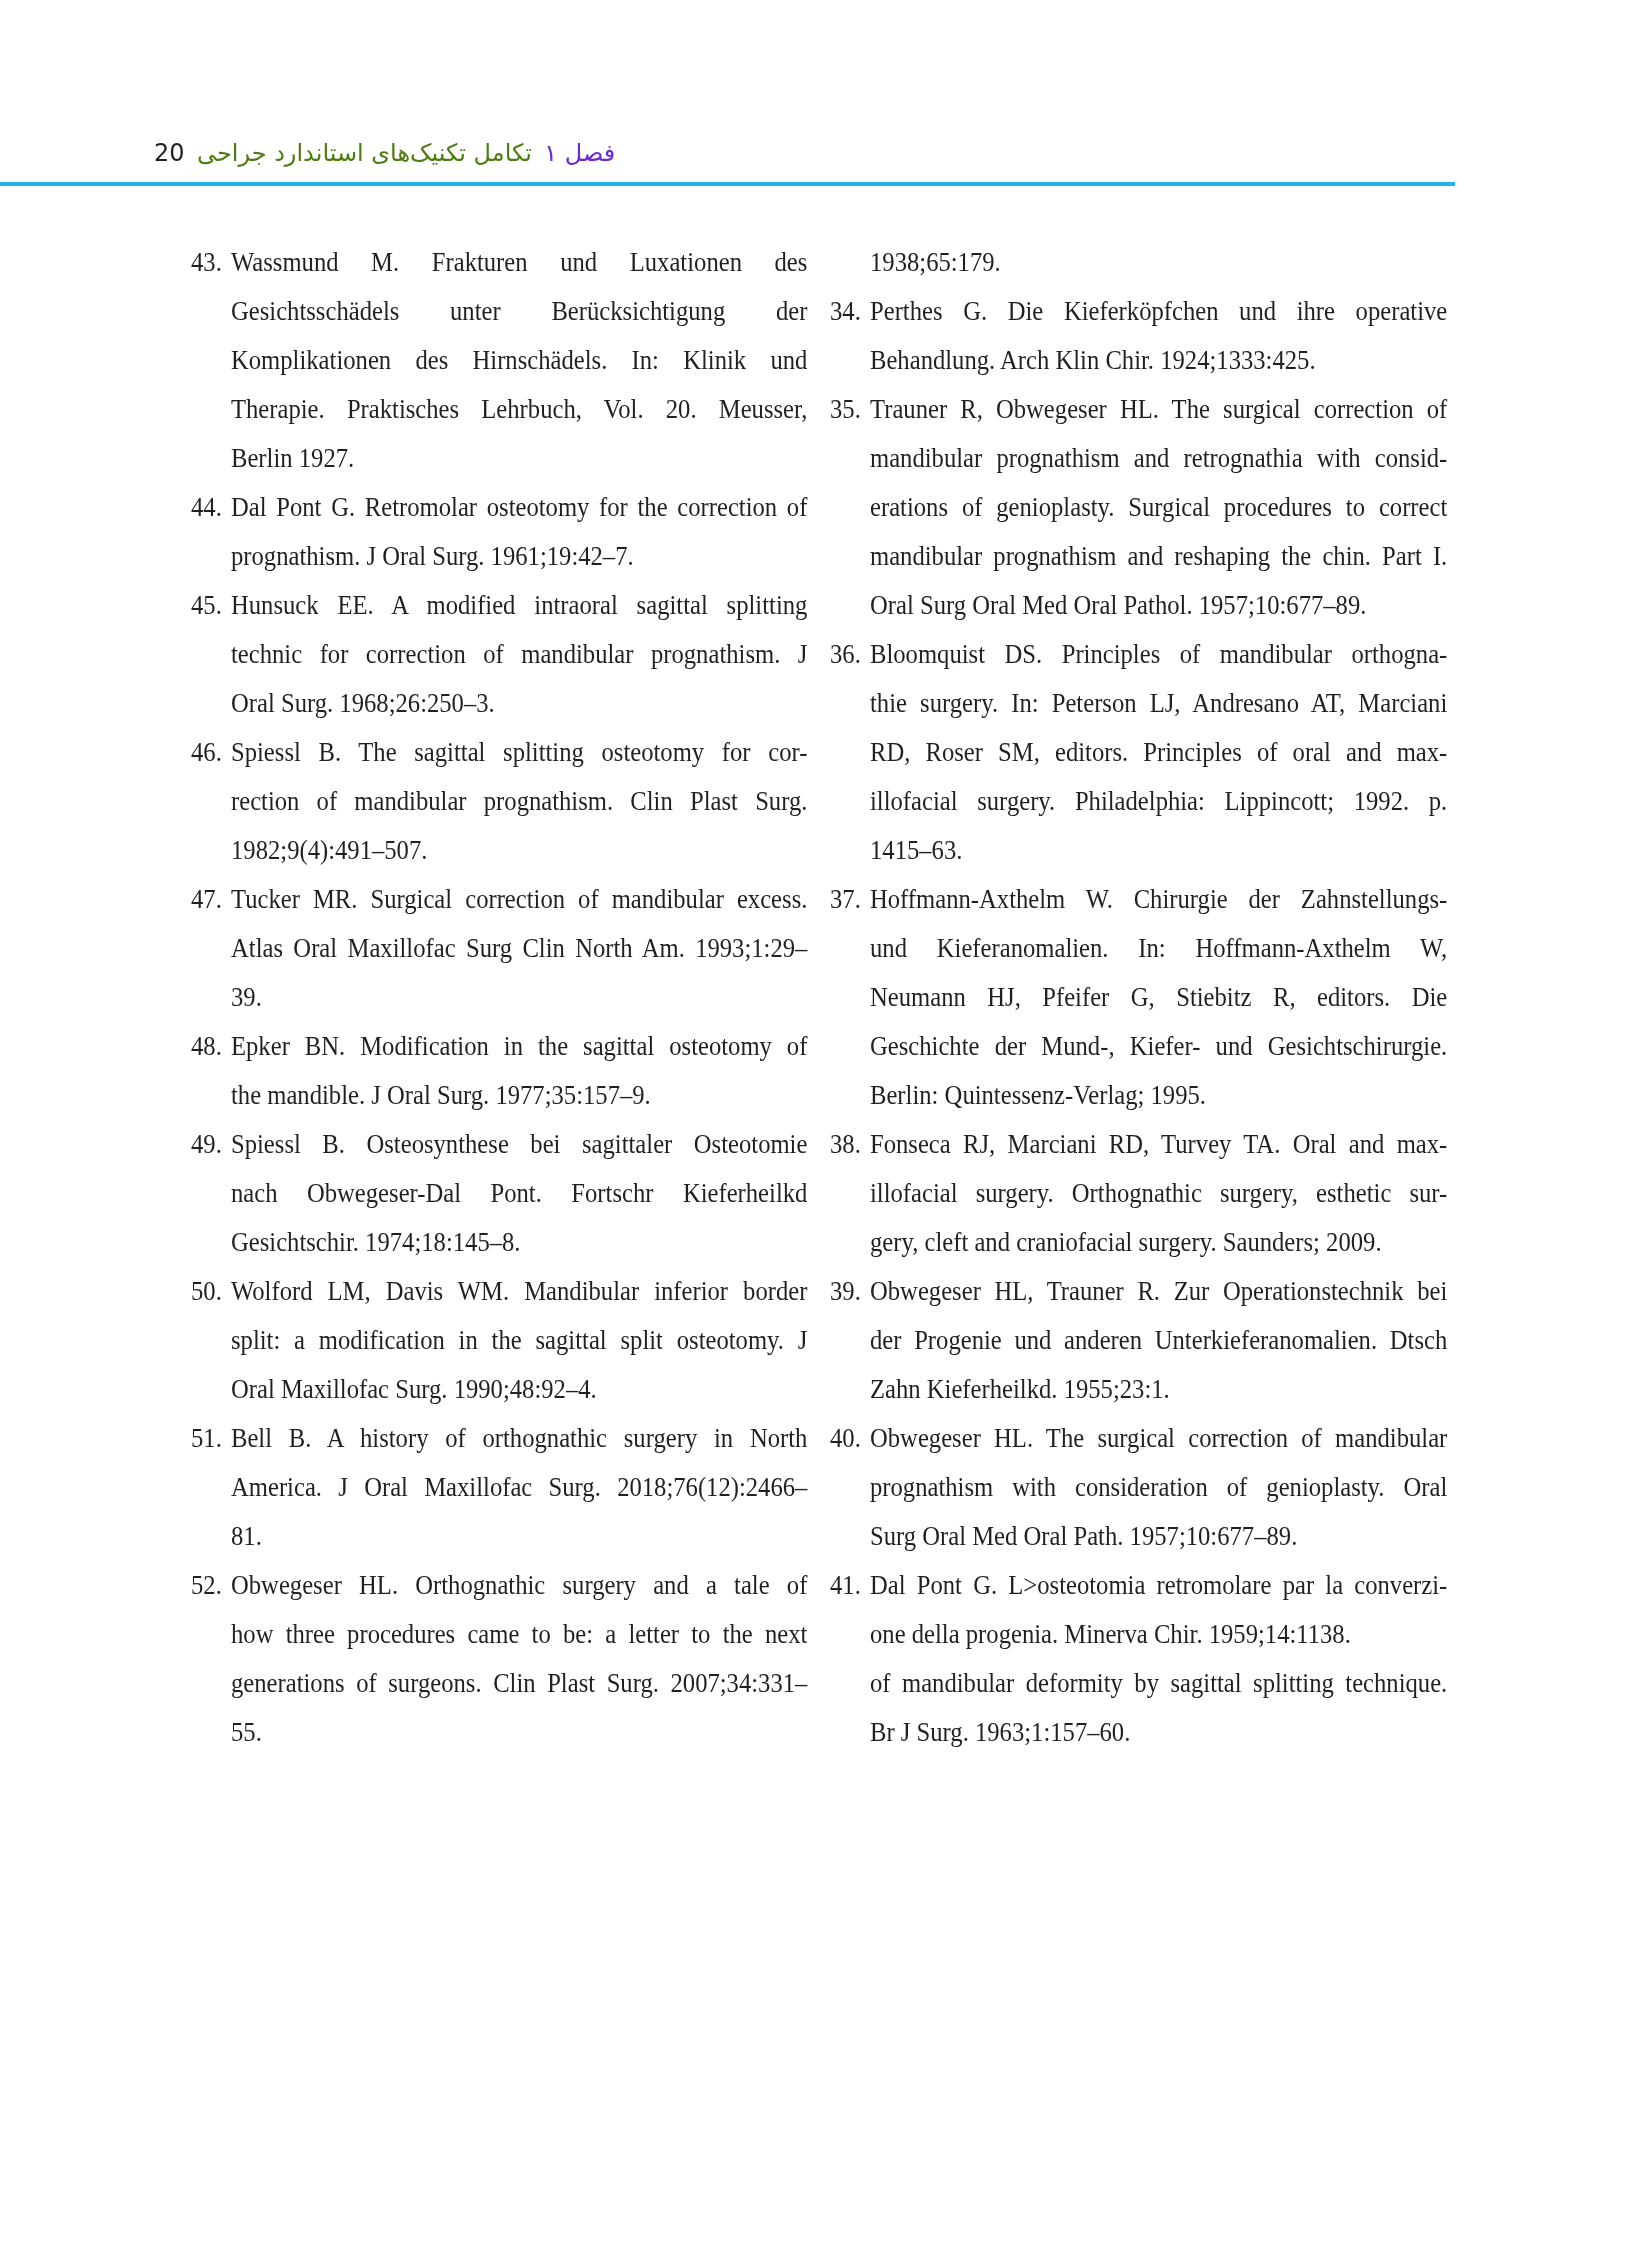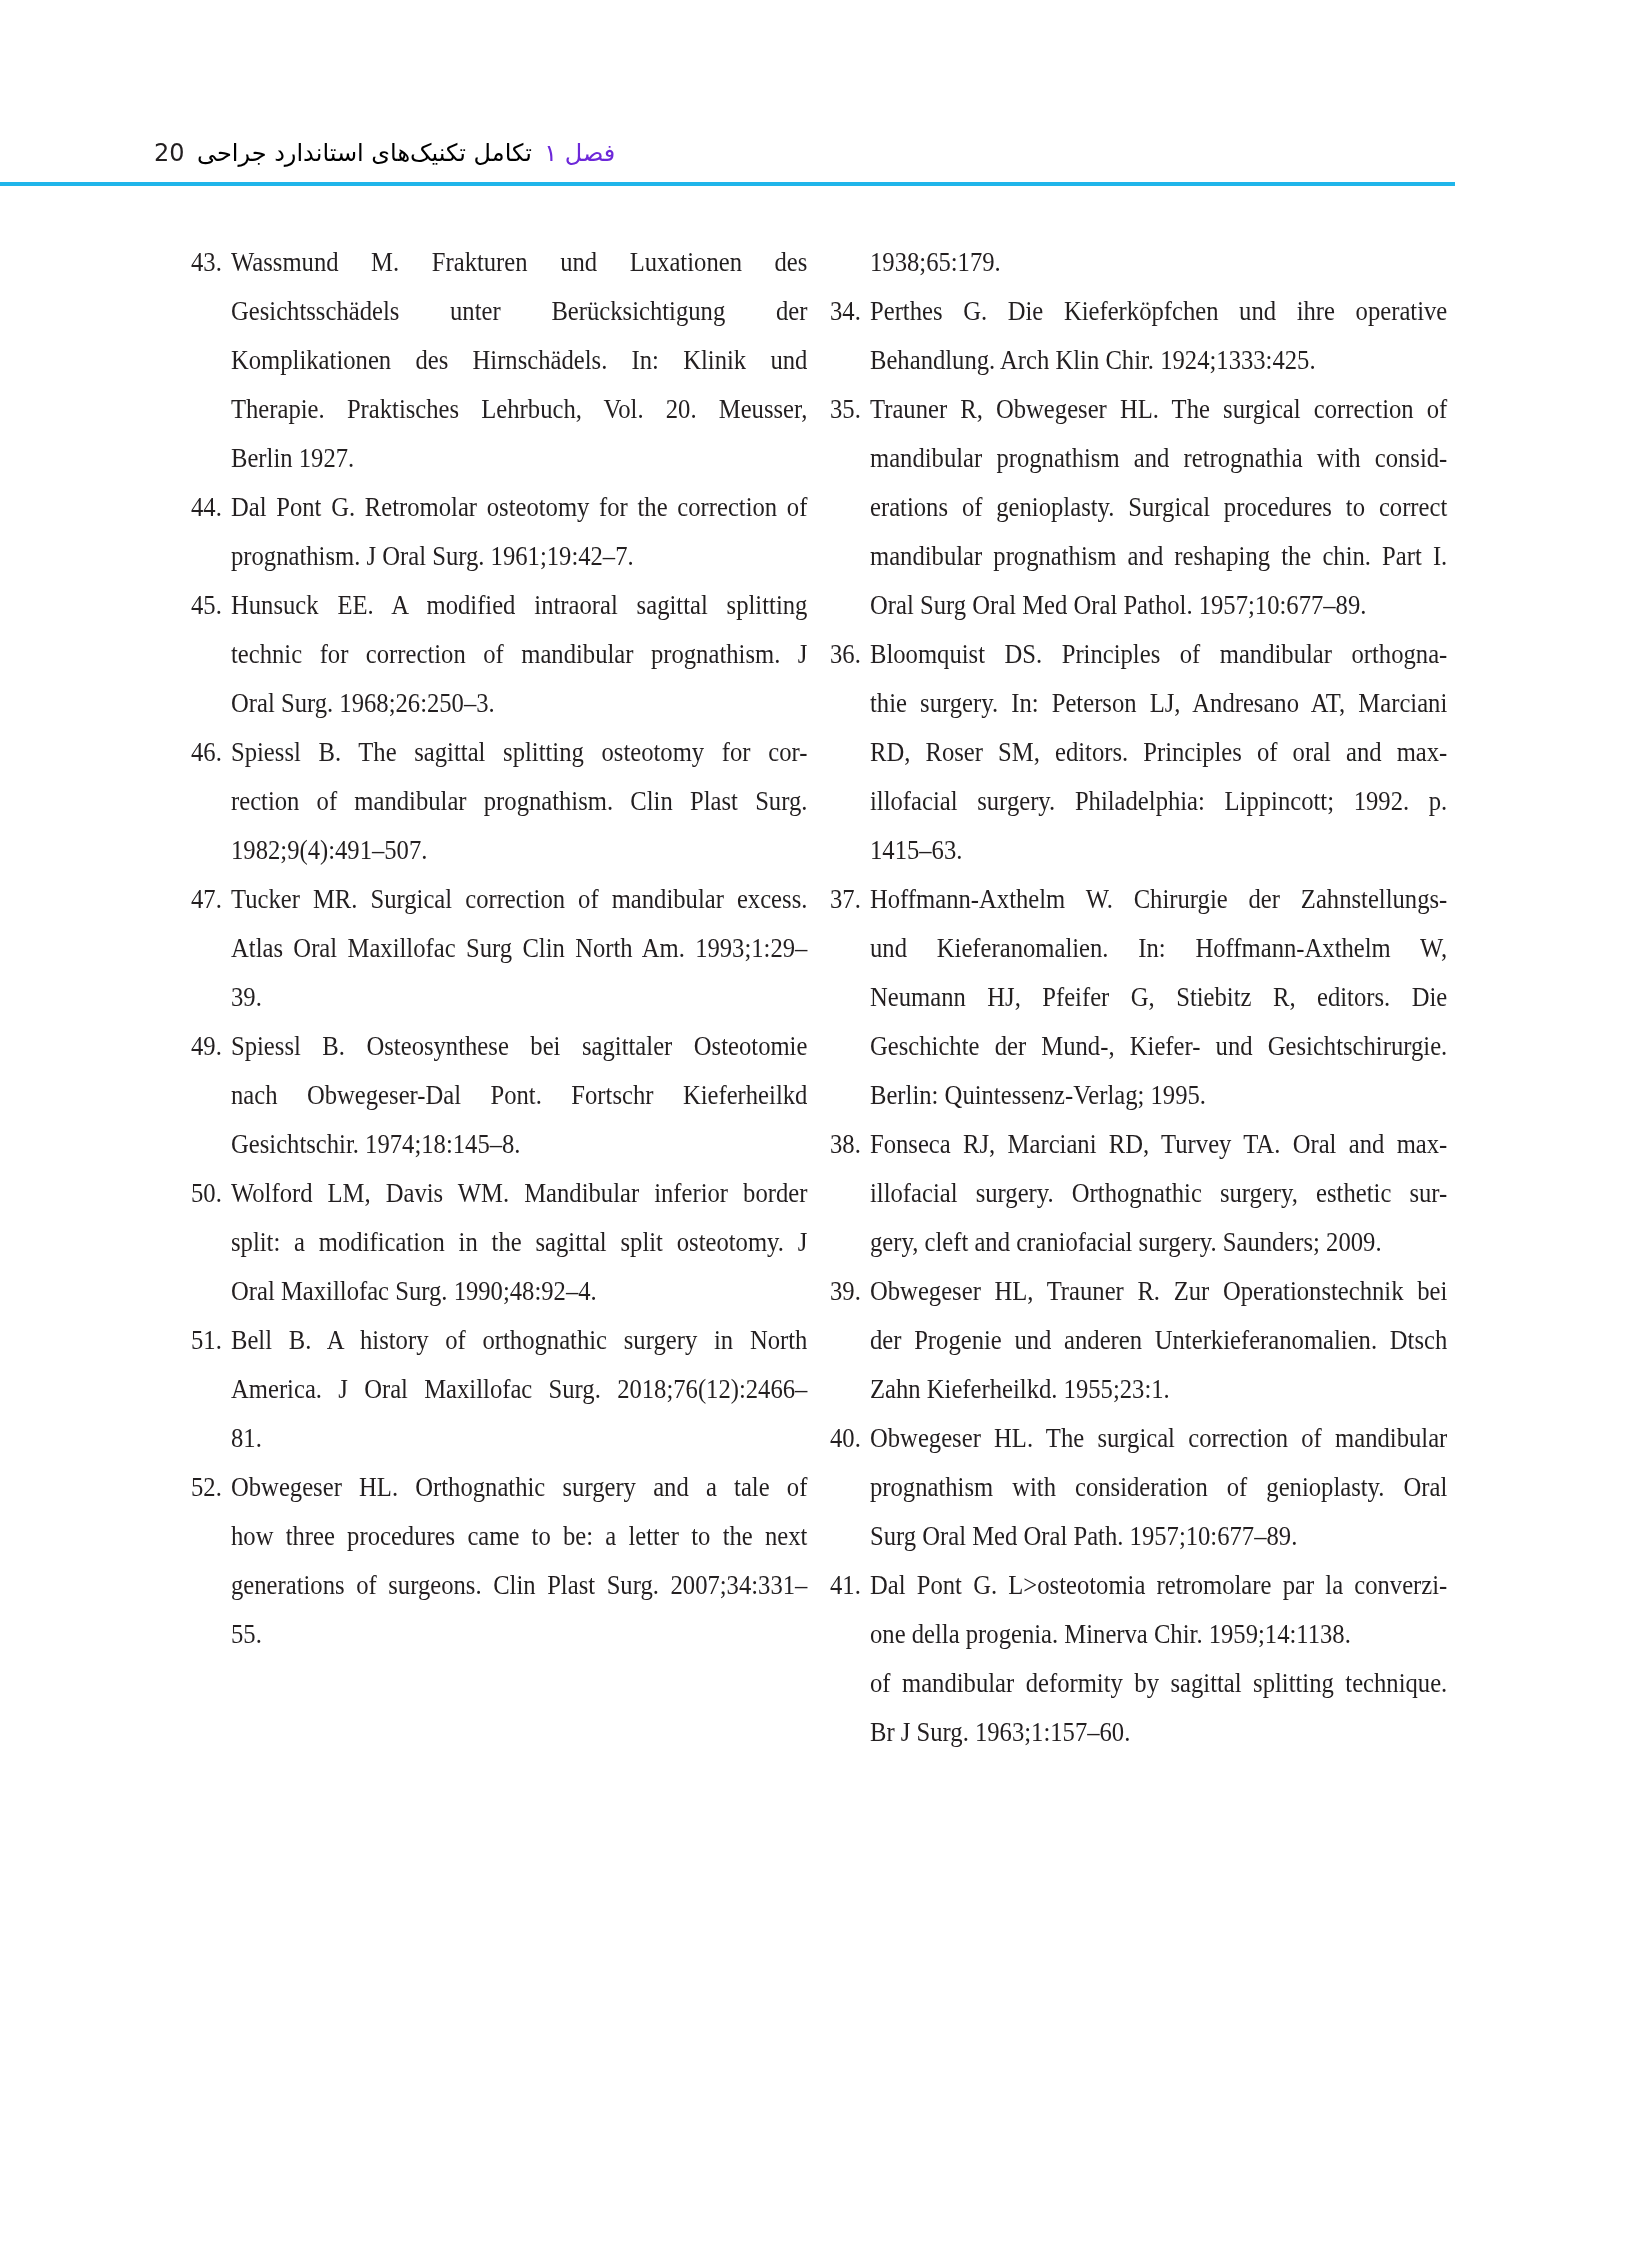--- a/index.html
+++ b/index.html
@@ -7,21 +7,21 @@
   .header {
     position: absolute; left: 0; top: 132px; width: 1464px; height: 53px;
   }
   .header-text {
     position: absolute; left: 154px; top: 7px;
     direction: rtl; unicode-bidi: isolate;
     font-family: "DejaVu Sans", sans-serif; font-size: 24px; color: #231f20;
     white-space: nowrap;
   }
   .header-text .chapter { color: #6d28d9; }
-  .header-text .title { color: #000000; }
+  .header-text .title { color: #4d7c0f; }
   .header-text .gap { display: inline-block; width: 12.4px; }
   .header-rule {
     position: absolute; left: 0; top: 50px; width: 1455px; height: 3.5px; background: #1fb5ea;
   }
   .column { position: absolute; top: 237px; }
   .column.left { left: 191px; width: 618px; }
   .column.right { left: 830px; width: 618px; }
   .line {
     position: relative; height: 49px; line-height: 49px;
     font-family: "Liberation Serif", serif; font-size: 28px; color: #231f20;
@@ -143,20 +143,33 @@
         </span>
       </div>
       <div class="line">
         <span class="txt-wrap">
           <span class="txt last">39.</span>
         </span>
       </div>
     </div>
     <div>
       <div class="line">
+        <span class="num">48.</span>
+        <span class="txt-wrap">
+          <span class="txt">Epker BN. Modification in the sagittal osteotomy of</span>
+        </span>
+      </div>
+      <div class="line">
+        <span class="txt-wrap">
+          <span class="txt last">the mandible. J Oral Surg. 1977;35:157–9.</span>
+        </span>
+      </div>
+    </div>
+    <div>
+      <div class="line">
         <span class="num">49.</span>
         <span class="txt-wrap">
           <span class="txt">Spiessl B. Osteosynthese bei sagittaler Osteotomie</span>
         </span>
       </div>
       <div class="line">
         <span class="txt-wrap">
           <span class="txt">nach Obwegeser-Dal Pont. Fortschr Kieferheilkd</span>
         </span>
       </div>

